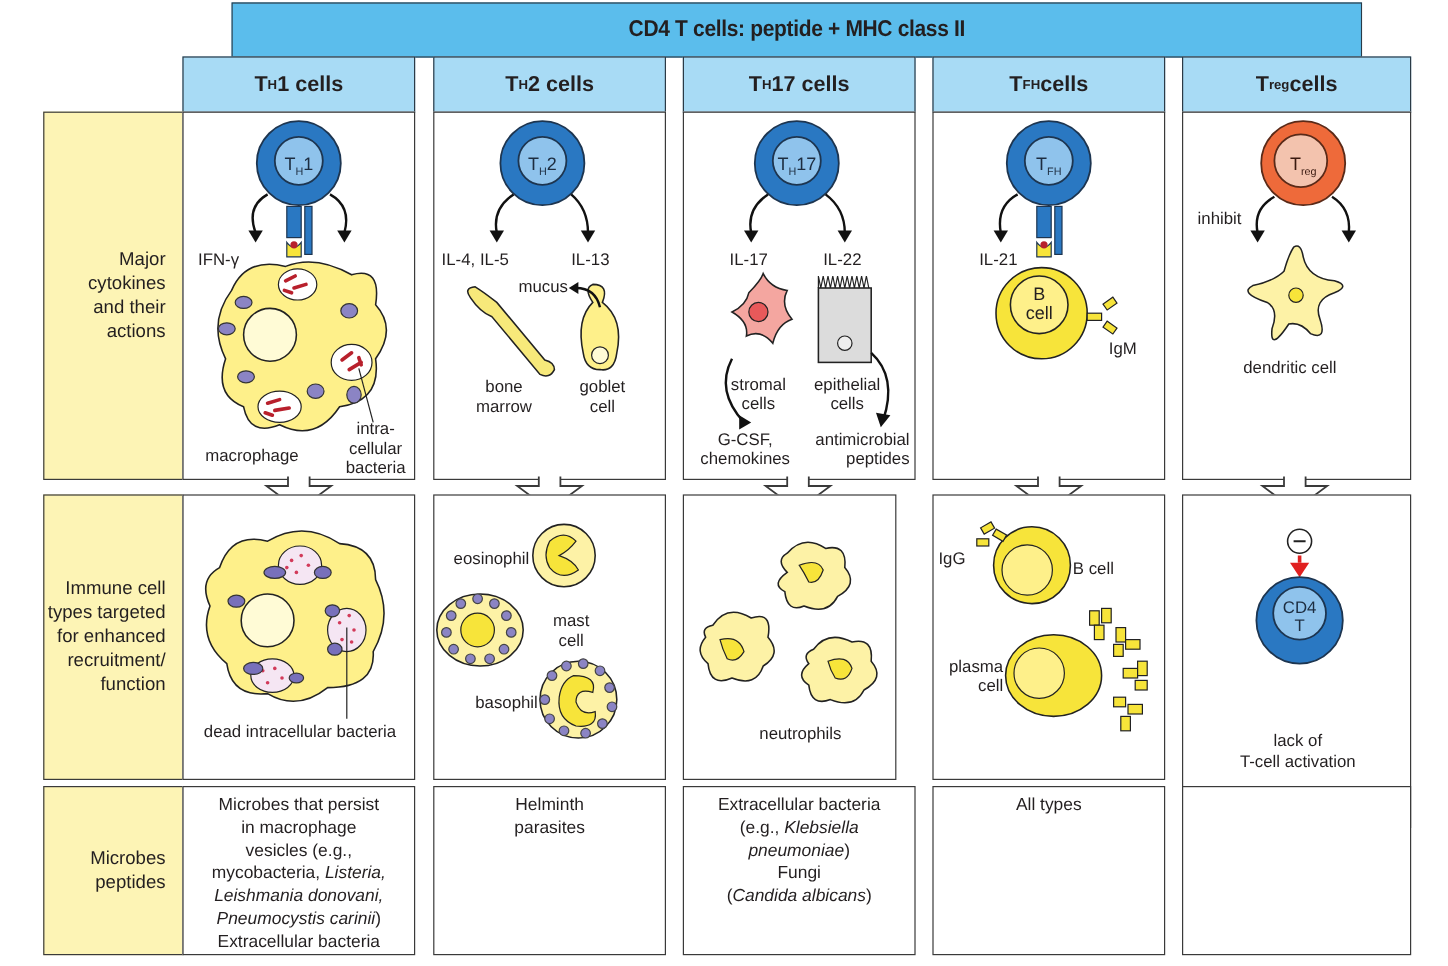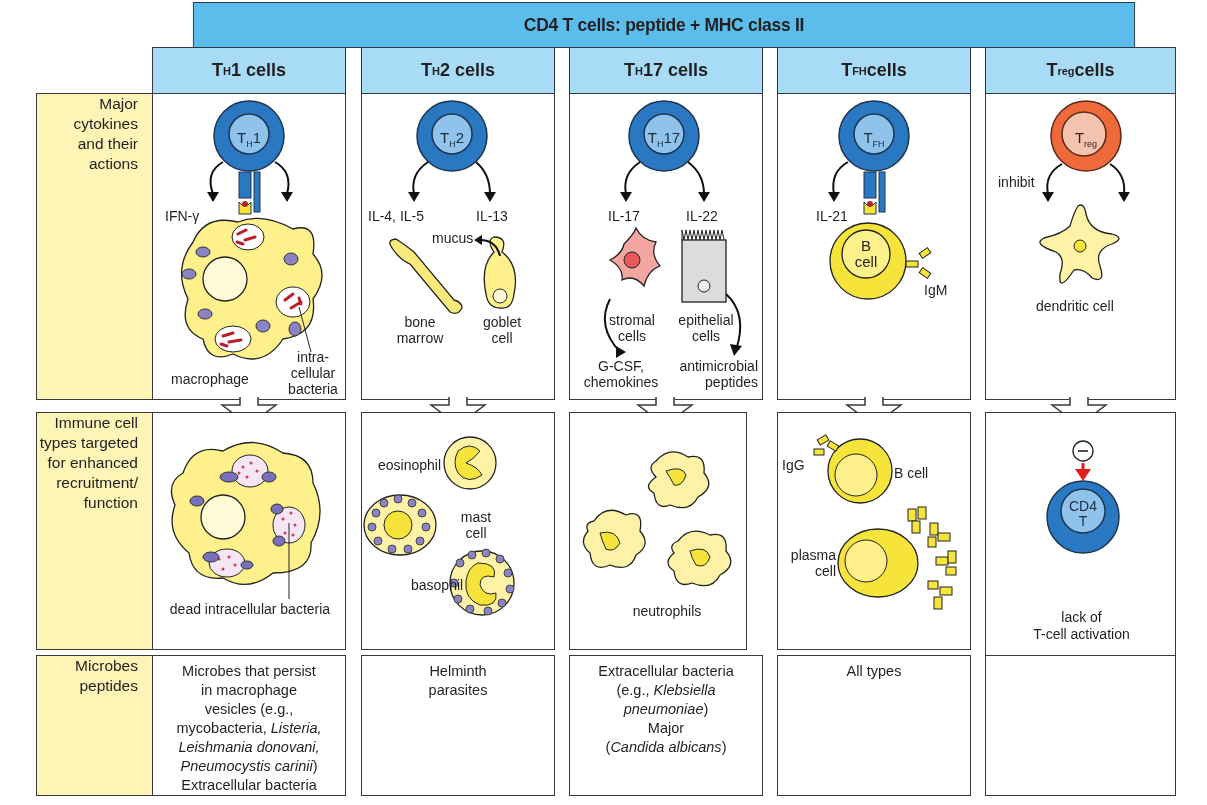--- a/index.html
+++ b/index.html
@@ -1,21 +1,21 @@
 <!DOCTYPE html>
 <html><head>
 <meta charset="utf-8">
 <style>
   html,body{margin:0;padding:0;background:#ffffff;}
   body{width:1207px;height:805px;position:relative;overflow:hidden;font-family:"Liberation Sans",sans-serif;color:#231f20;}
   .abs{position:absolute;box-sizing:border-box;}
   .top-banner{left:152px;top:2px;width:1024px;height:46px;background:#5bbdec;border:1.5px solid #2b3a46;display:flex;align-items:center;justify-content:center;font-weight:bold;font-size:19px;letter-spacing:-0.3px;transform:scaleX(0.92);transform-origin:center;}
   .col-head{top:47px;height:47px;background:#a8dbf5;border:1.5px solid #2b3a46;display:flex;align-items:center;justify-content:center;font-weight:bold;font-size:18px;}
   .col-head sub{font-size:11px;vertical-align:-4px;}
-  .row-label{left:36px;width:117px;background:#fdf4b5;border:1.5px solid #3a3a3a;display:flex;align-items:flex-start;justify-content:flex-end;text-align:right;padding-right:14px;font-size:15.5px;line-height:20px;}
+  .row-label{left:36px;width:117px;background:#fdf4b5;border:1.5px solid #3a3a3a;display:flex;align-items:center;justify-content:flex-end;text-align:right;padding-right:14px;font-size:15.5px;line-height:20px;}
   .cell{background:#fff;border:1.5px solid #3a3a3a;}
   .txt{position:absolute;font-size:14px;line-height:16px;text-align:center;white-space:nowrap;}
   .microbe{padding-top:6px;font-size:14.5px;line-height:19px;text-align:center;}
   .microbe i{font-style:italic;}
   svg{position:absolute;overflow:visible;}
 </style>
 </head>
 <body>
 
 <div class="abs top-banner">CD4 T cells: peptide + MHC class II</div>
@@ -252,21 +252,21 @@
         <circle cx="148" cy="176" r="4"></circle>
         <circle cx="140" cy="190" r="4"></circle>
         <circle cx="126" cy="198" r="4"></circle>
         <circle cx="108" cy="196" r="4"></circle>
         <circle cx="96" cy="186" r="4"></circle>
         <circle cx="92" cy="170" r="4"></circle>
     </g>
   </svg>
   <div class="txt" style="left:16px;top:44px;">eosinophil</div>
   <div class="txt" style="left:94px;top:96px;width:40px;white-space:normal;text-align:center;">mast cell</div>
-  <div class="txt" style="left:34px;top:164px;margin-left:15px;">basophil</div>
+  <div class="txt" style="left:34px;top:164px;">basophil</div>
 </div>
 
 <div class="abs cell" style="left:569px;top:412px;width:178px;height:238px;">
   <svg width="194" height="238">
     <g fill="#fdf2a6" stroke="#222" stroke-width="1.3">
       <path d="M86 48 Q100 32 118 44 Q136 40 134 60 Q146 74 128 84 Q120 100 100 92 Q86 98 84 80 Q72 74 86 64 Q76 54 86 48 Z"></path>
       <path d="M24 108 Q36 90 56 102 Q74 96 70 118 Q82 132 66 142 Q60 160 40 152 Q22 160 20 140 Q8 130 18 118 Q14 110 24 108 Z"></path>
       <path d="M108 128 Q120 112 140 122 Q158 118 156 138 Q168 152 150 162 Q142 178 122 170 Q106 176 104 158 Q92 150 104 140 Q98 132 108 128 Z"></path>
     </g>
     <g fill="#f7e43a" stroke="#222">
@@ -335,21 +335,21 @@
 
 <div class="abs cell microbe" style="left:361px;top:655px;width:194px;height:141px;">
   <div>Helminth</div>
   <div>parasites</div>
 </div>
 
 <div class="abs cell microbe" style="left:569px;top:655px;width:194px;height:141px;">
   <div>Extracellular bacteria</div>
   <div><span>(e.g., </span><i>Klebsiella</i></div>
   <div><i>pneumoniae</i><span>)</span></div>
-  <div>Major</div>
+  <div>Fungi</div>
   <div><span>(</span><i>Candida albicans</i><span>)</span></div>
 </div>
 
 <div class="abs cell microbe" style="left:777px;top:655px;width:194px;height:141px;">
   <div>All types</div>
 </div>
 
 <div class="abs cell microbe" style="left:985px;top:655px;width:191px;height:141px;"></div>
 
 </body></html>

